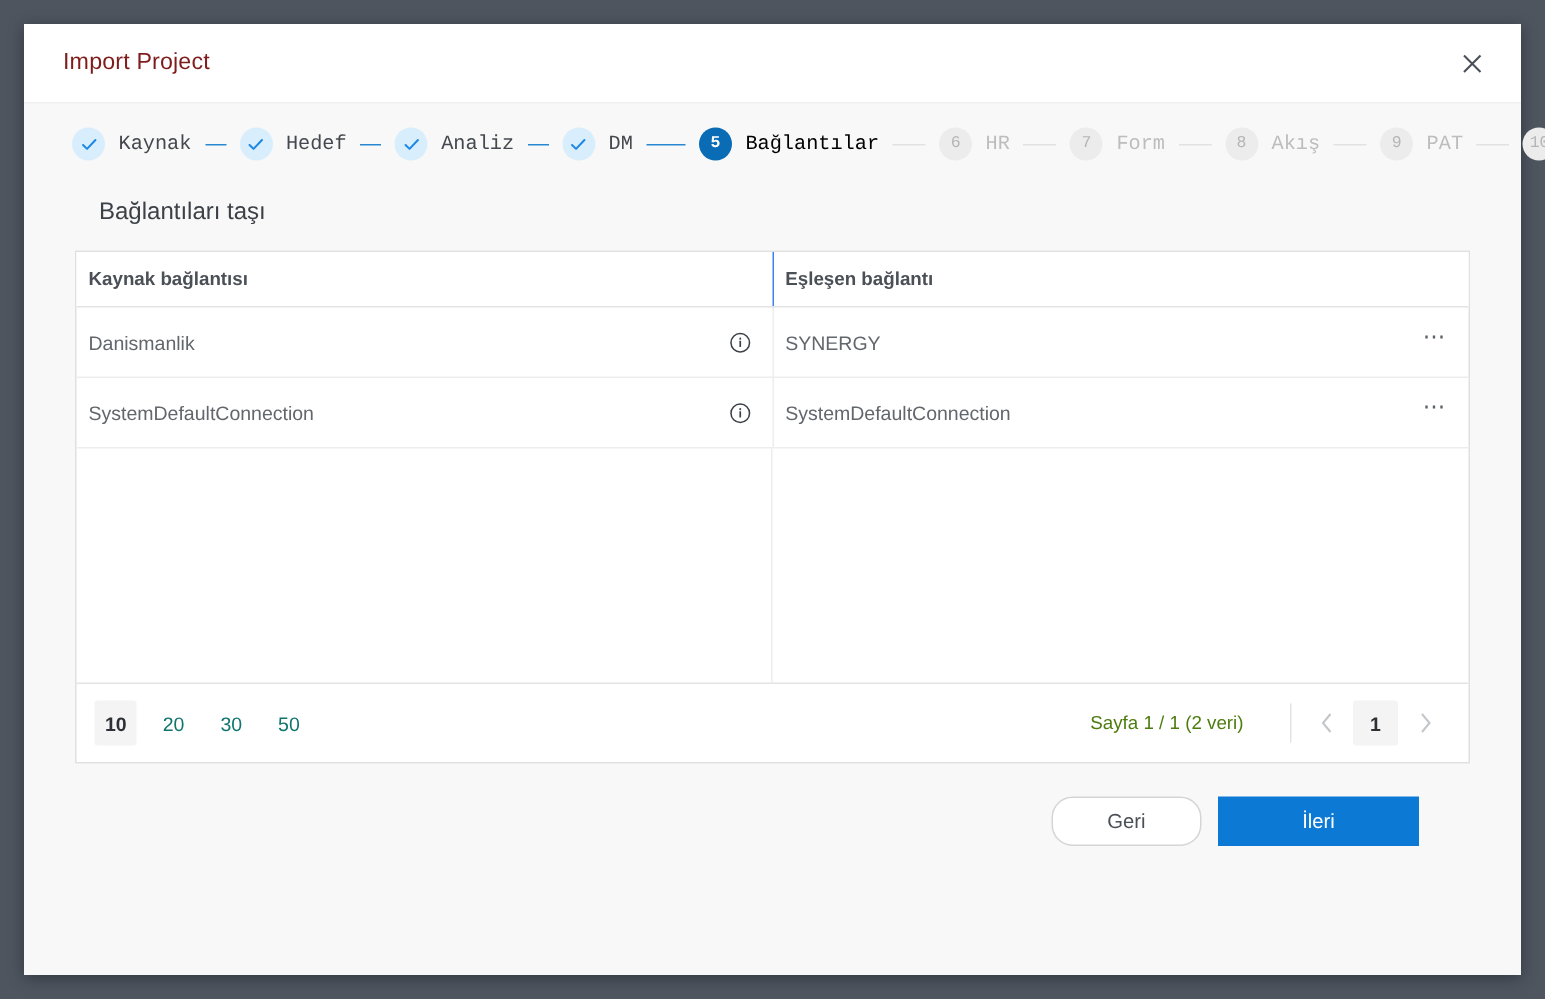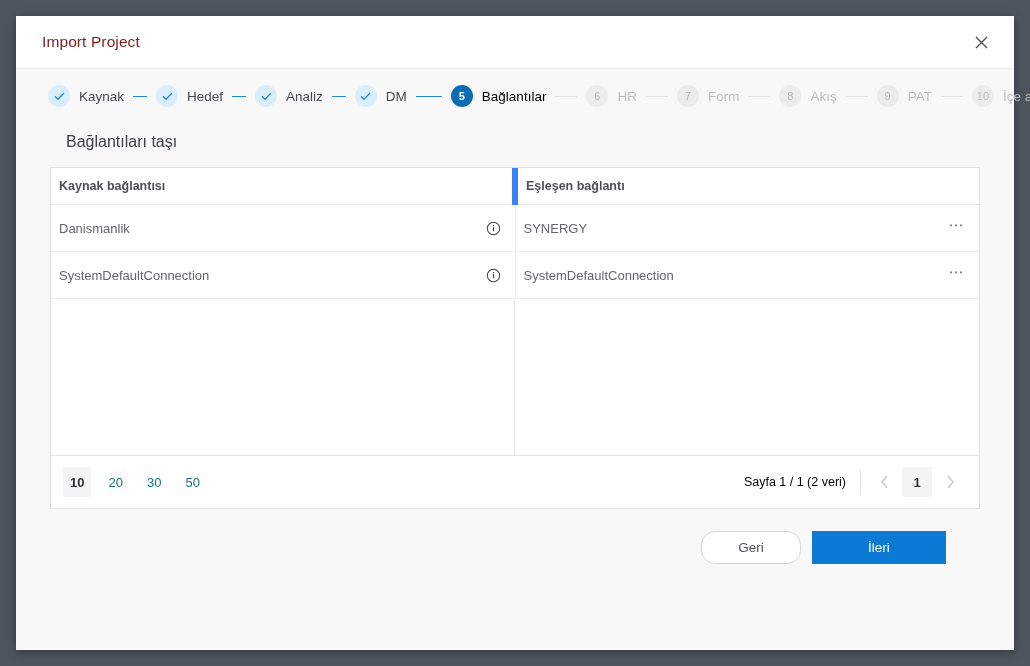--- a/index.html
+++ b/index.html
@@ -44,21 +44,21 @@
   .close-btn svg { display: block; }
 
   
   .stepper {
     height: 54px;
     display: flex;
     align-items: center;
     padding: 0 22px 0 32px;
     flex: none;
   }
-  .step { display: flex; align-items: center; flex: none; }
+  .step { display: flex; align-items: center; flex: none; font-family: Liberation Mono, monospace; }
   .step-circle {
     width: 22px; height: 22px;
     border-radius: 50%;
     display: flex; align-items: center; justify-content: center;
     font-size: 11px;
     flex: none;
   }
   .step.done .step-circle { background: #d9eefc; color: #1e88e5; }
   .step.done .step-circle svg { display:block; }
   .step.current .step-circle { background: #0b6cb6; color: #ffffff; font-weight: bold; }
@@ -102,21 +102,21 @@
     border-collapse: collapse;
     table-layout: fixed;
   }
   table.grid th {
     text-align: left;
     font-size: 12.5px;
     color: #4b5057;
     font-weight: bold;
     padding: 11px 14px 11px 8px;
     border-bottom: 1px solid #e4e4e4;
-    border-right: 6px solid #3b82f6;
+    border-right: 1px solid #3b82f6;
     background: #ffffff;
   }
   table.grid th:last-child { border-right: none; }
   table.grid td {
     font-size: 13px;
     color: #62676d;
     padding: 0 10px 0 8px;
     height: 47px;
     border-bottom: 1px solid #ededed;
     border-right: 1px solid #ededed;
@@ -171,22 +171,22 @@
     border-radius: 2px;
   }
   .psize.active { background: #f4f4f4; color: #2d3136; font-weight: bold; }
   .pager-right {
     margin-left: auto;
     display: flex;
     align-items: center;
   }
   .pager-info {
     font-size: 12.5px;
-    color: #000000;
-    margin-right: 14px;
+    color: #4d7c0f;
+    margin-right: 31px;
   }
   .pager-sep {
     width: 1px; height: 26px;
     background: #e4e4e4;
     margin-right: 8px;
   }
   .pgbtn {
     width: 30px; height: 30px;
     display: flex; align-items: center; justify-content: center;
     color: #c3c7cc;

